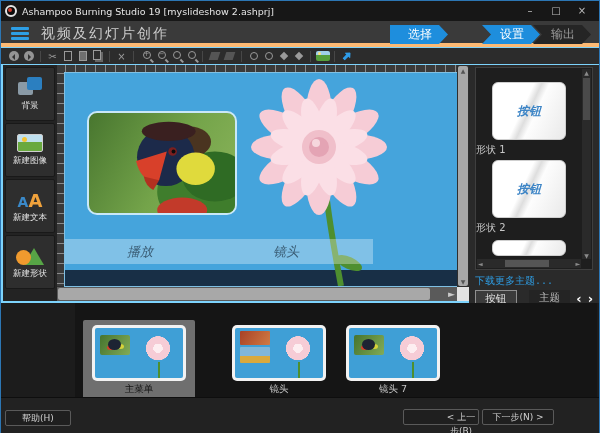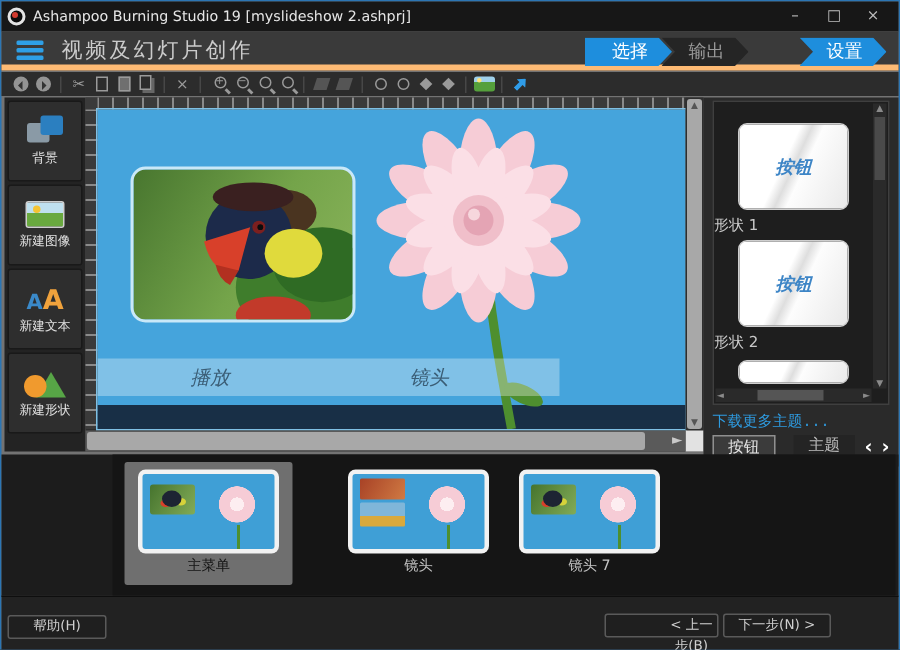--- a/index.html
+++ b/index.html
@@ -1,19 +1,19 @@
 <!DOCTYPE html>
 <html><head>
 <meta charset="utf-8">
 <style>
   * { margin:0; padding:0; box-sizing:border-box; }
   html,body { width:600px; height:433px; overflow:hidden; background:#111;
     font-family:"DejaVu Sans","Liberation Sans",sans-serif; }
   .app { position:absolute; left:0; top:0; width:600px; height:433px;
-    background:#737373; border:1px solid #2c76b4; }
+    background:#7dd3fc; border:1px solid #2c76b4; }
 
   
   .titlebar { position:absolute; left:0; top:0; width:100%; height:20px; background:#171717;
     display:flex; align-items:center; padding:0 4px; }
   .applogo { width:12px; height:12px; border-radius:50%; background:#0c0c0c;
     border:2px solid #e4e4e4; position:relative; margin-right:5px; flex:0 0 auto; }
   .applogo::after { content:""; position:absolute; left:1px; top:1px; width:4px; height:4px;
     border-radius:50%; background:#d23b2f; }
   .wintitle { color:#e6e6e6; font-size:9.5px; flex:1 1 auto; white-space:nowrap; overflow:hidden; }
   .winbtn { width:26px; height:18px; color:#bdbdbd; font-size:10px; line-height:18px;
@@ -139,21 +139,21 @@
   .ptab.off { background:#242424; color:#bdbdbd; margin-left:12px; }
   .pnav { color:#fff; font-size:13px; font-weight:bold; margin-left:6px; }
 
   
   .bottom { position:absolute; left:0; top:302px; width:100%; height:94px; background:#1c1c1c; }
   .actioncol { position:absolute; left:2px; top:4px; width:70px; }
   .actbtn { height:14px; margin-bottom:3px; background:#262626; border:1px solid #565656;
     border-radius:2px; color:#d2d2d2; font-size:8.5px; line-height:12px; text-align:center;
     white-space:nowrap; overflow:hidden; }
   .strip { position:absolute; left:74px; top:0; right:2px; height:94px; background:#151515; }
-  .pageitem { position:absolute; top:5px; width:112px; height:82px; text-align:center; }
+  .pageitem { position:absolute; top:17px; width:112px; height:82px; text-align:center; }
   .pageitem.sel { background:#6f6f6f; border-radius:2px; }
   .pi-1 { left:8px; } .pi-2 { left:148px; } .pi-3 { left:262px; }
   .thumbframe { margin:5px auto 2px; width:94px; height:56px; background:#f2f2f2; border-radius:5px;
     padding:3px; }
   .scene { width:100%; height:100%; background:#3f9fd6; border-radius:2px; position:relative;
     overflow:hidden; }
   .m-parrot { position:absolute; left:5px; top:7px; width:30px; height:20px; border-radius:2px;
     background:linear-gradient(120deg,#46742e,#82ab57); }
   .m-parrot::after { content:""; position:absolute; left:8px; top:4px; width:13px; height:11px;
     border-radius:50%; background:#1d2433; box-shadow:-4px 3px 0 -3px #d8402a, 6px 2px 0 -3px #d6d23a; }
@@ -189,22 +189,22 @@
 
   <div class="header">
     <span class="hamburger">
         <i></i>
         <i></i>
         <i></i>
       </span>
     <span class="htitle">视频及幻灯片创作</span>
     <div class="steps">
       <span class="step first on">选择</span>
+      <span class="step on">设置</span>
       <span class="step off">输出</span>
-      <span class="step on">设置</span>
     </div>
   </div>
 
   <div class="toolbar">
     <span class="tico">
         <span class="circ l"></span>
       </span>
     <span class="tico">
         <span class="circ r"></span>
       </span>

